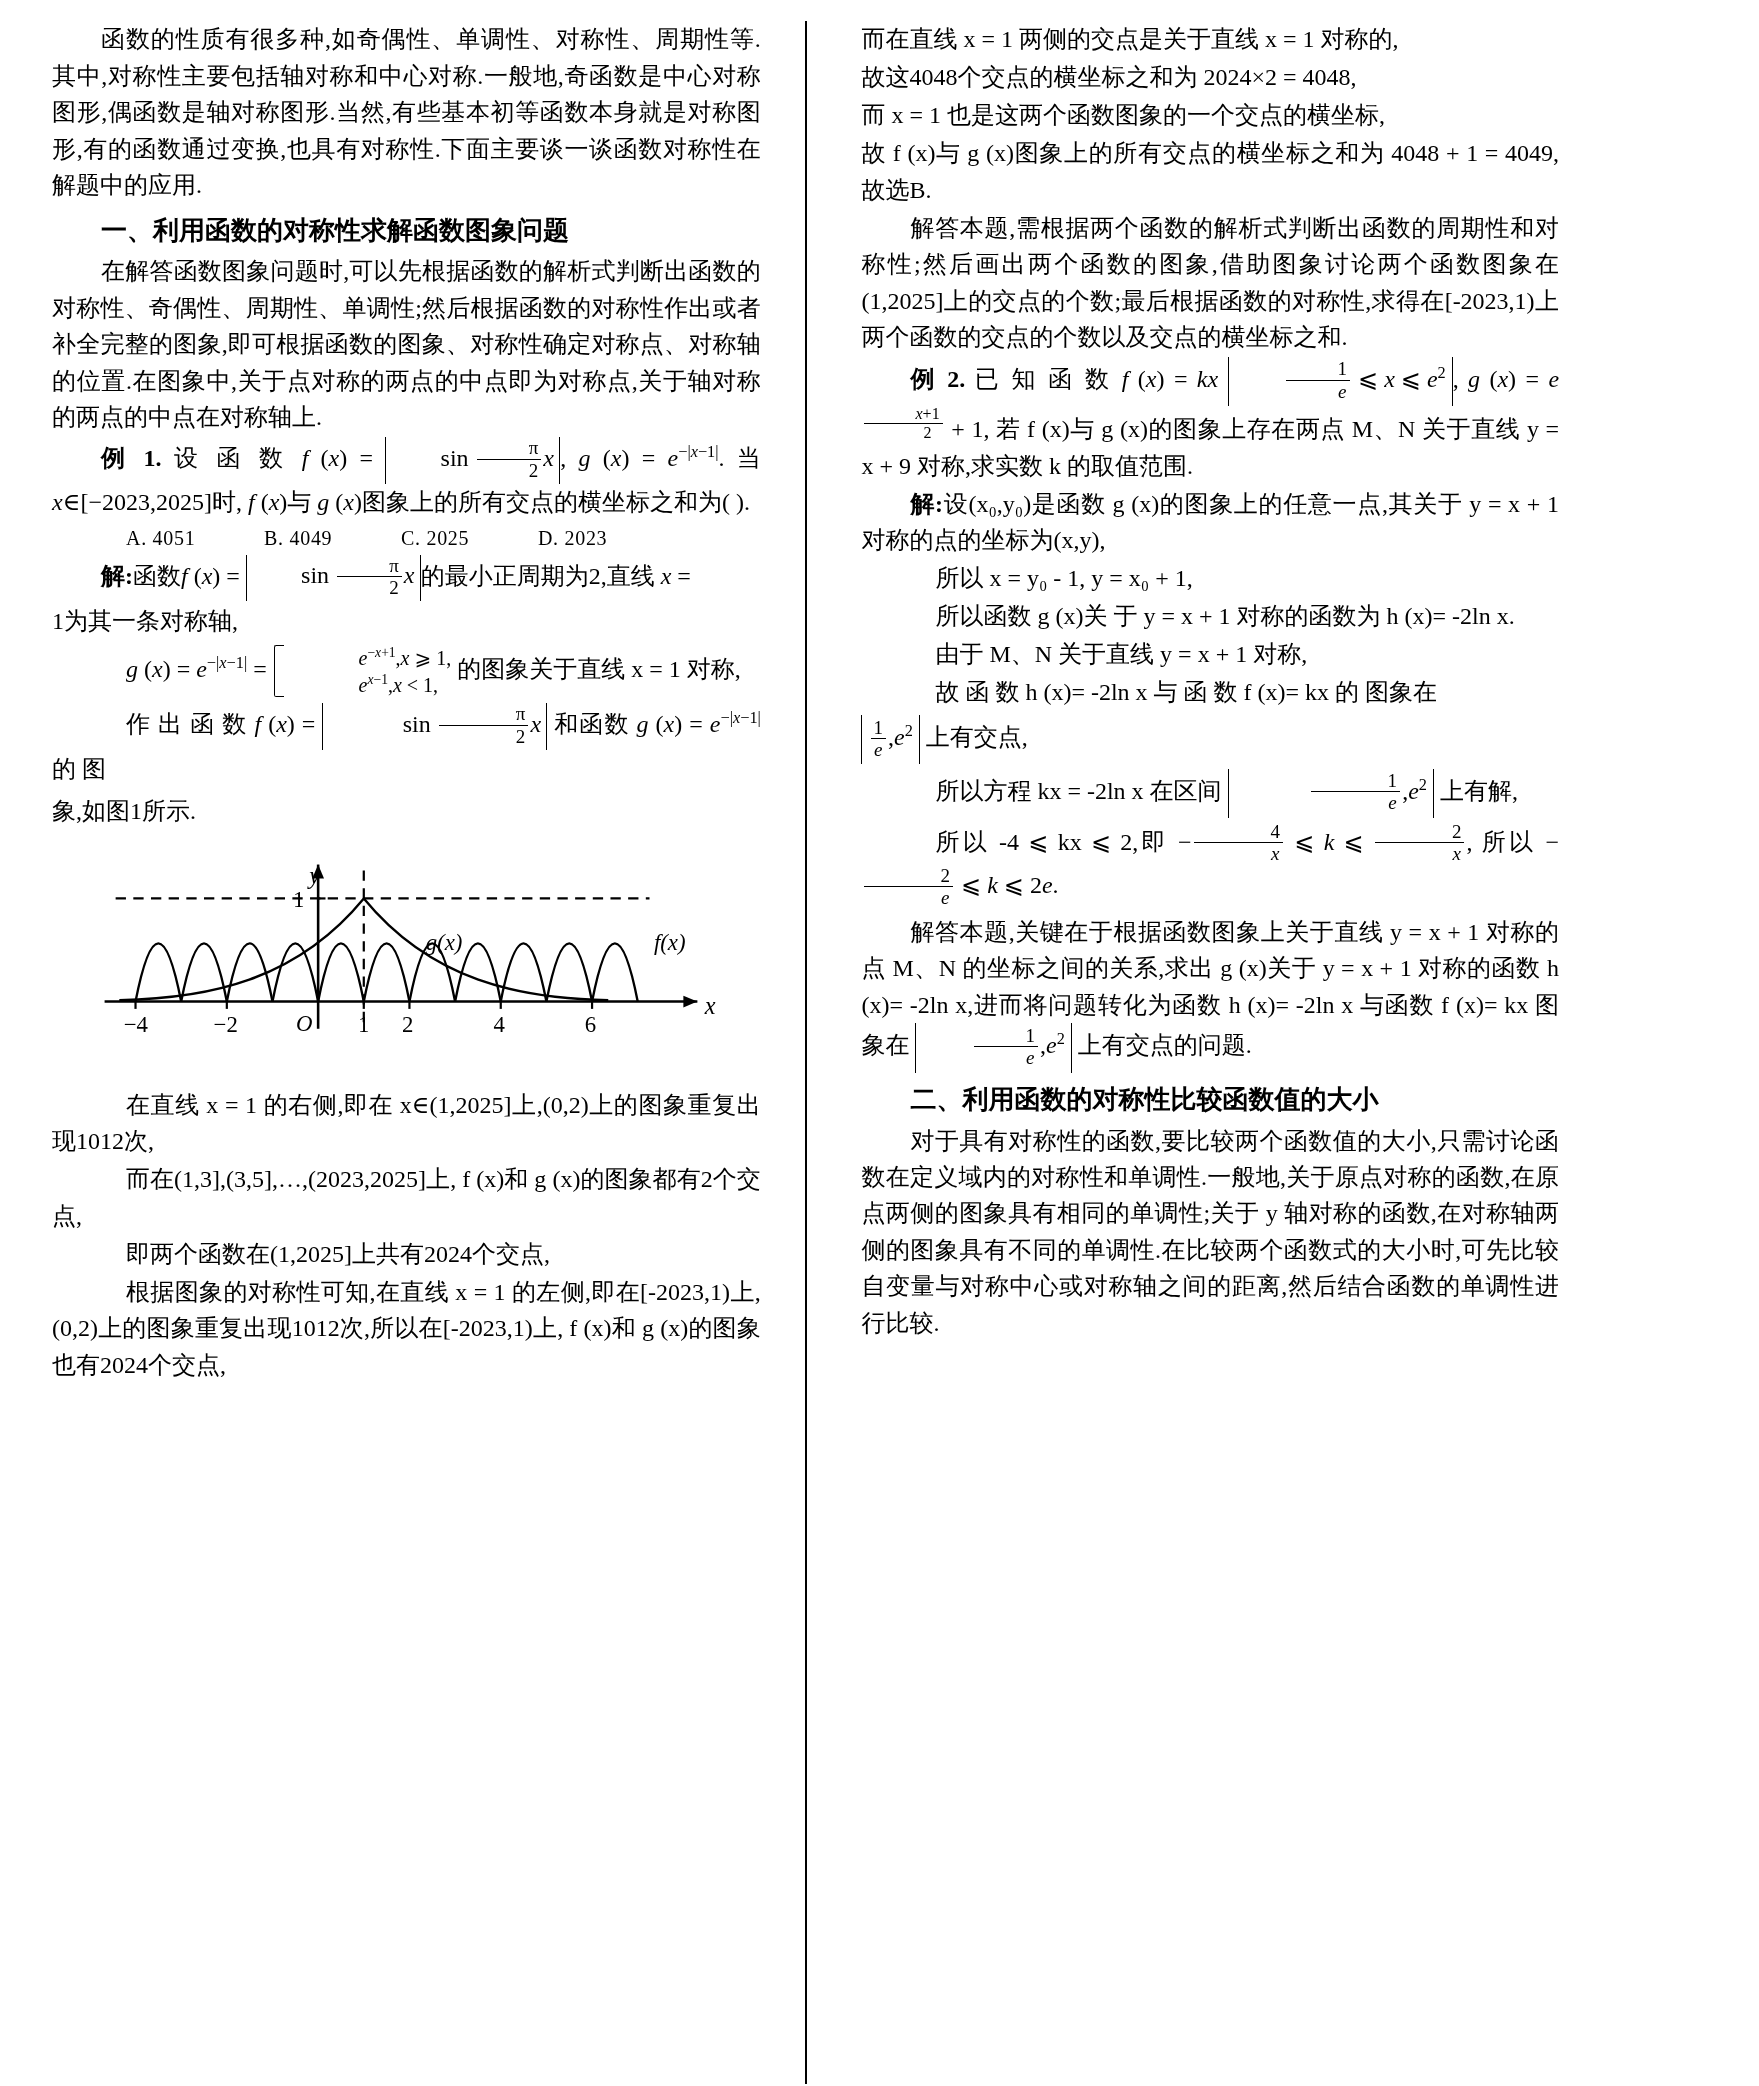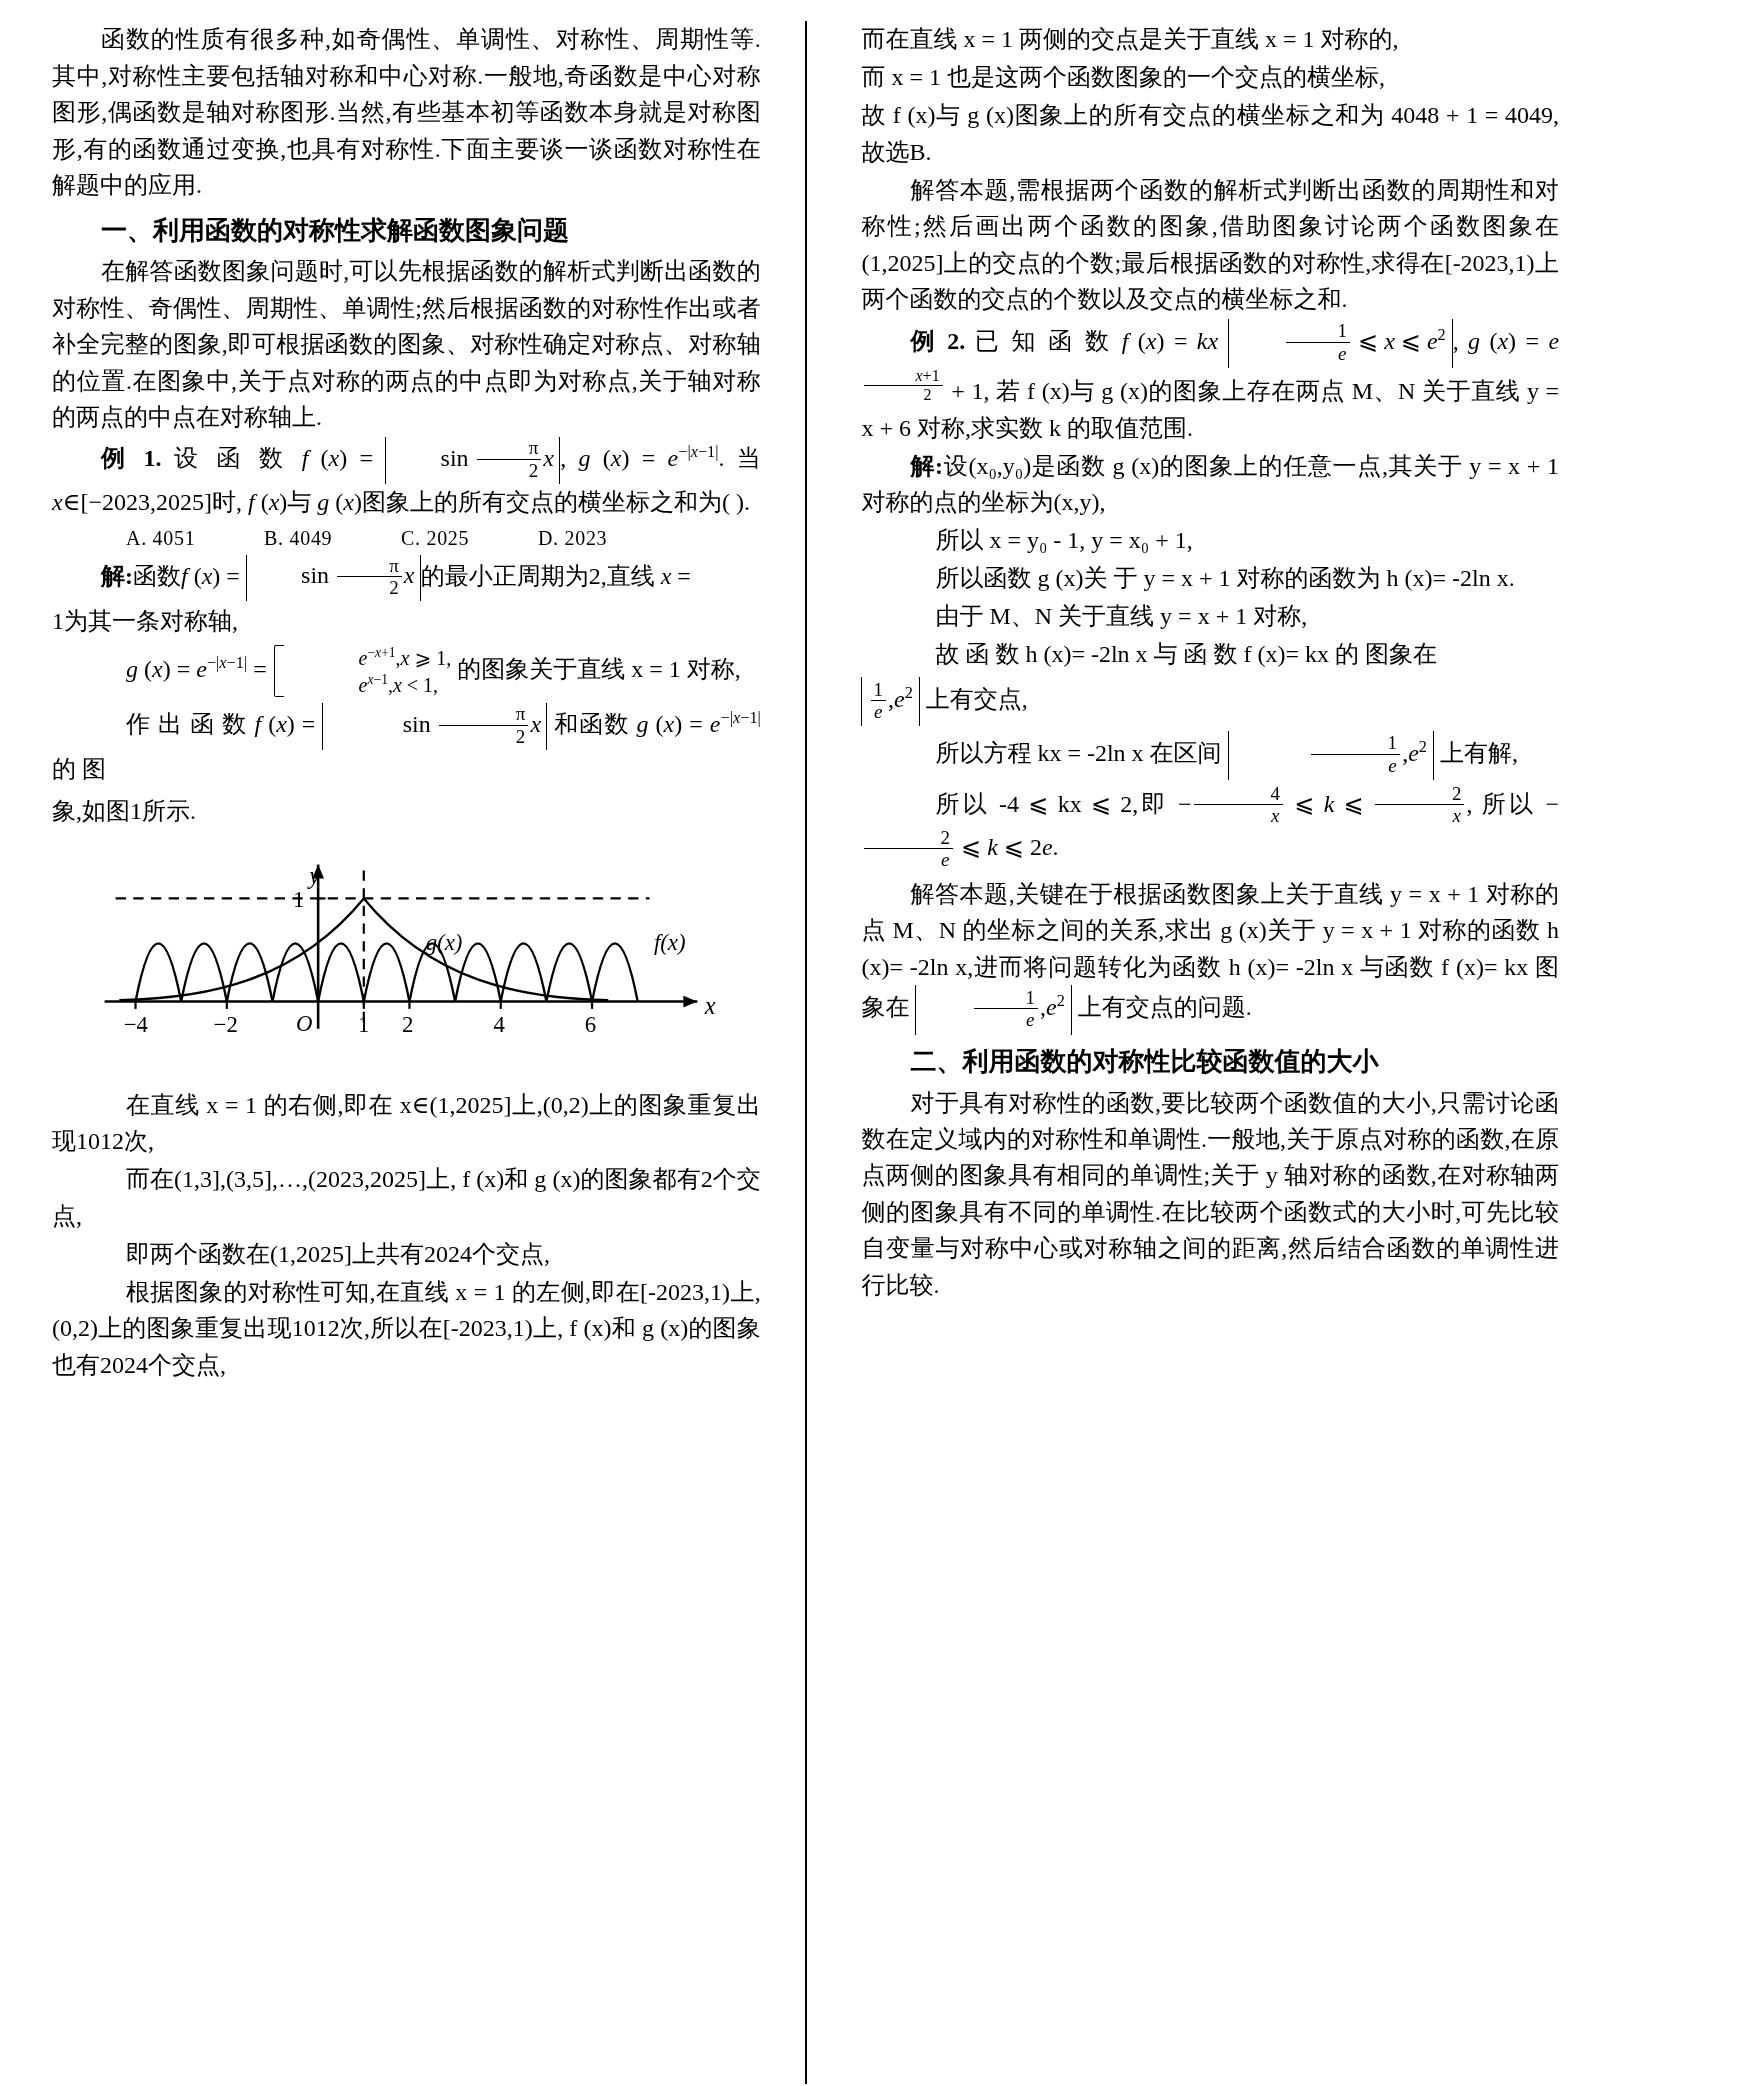--- a/index.html
+++ b/index.html
@@ -240,32 +240,33 @@
       <p class="indent2">即两个函数在(1,2025]上共有2024个交点,</p>
       <p class="indent2">根据图象的对称性可知,在直线 x = 1 的左侧,即在[-2023,1)上,(0,2)上的图象重复出现1012次,所以在[-2023,1)上, f (x)和 g (x)的图象也有2024个交点,</p>
 
     </div>
 
     <div class="divider"></div>
 
     <div class="col col-right">
 
       <p>而在直线 x = 1 两侧的交点是关于直线 x = 1 对称的,</p>
+      <p>故这4048个交点的横坐标之和为 2024×2 = 4048,</p>
       <p>而 x = 1 也是这两个函数图象的一个交点的横坐标,</p>
       <p>故 f (x)与 g (x)图象上的所有交点的横坐标之和为 4048 + 1 = 4049,故选B.</p>
 
       <p class="indent">解答本题,需根据两个函数的解析式判断出函数的周期性和对称性;然后画出两个函数的图象,借助图象讨论两个函数图象在(1,2025]上的交点的个数;最后根据函数的对称性,求得在[-2023,1)上两个函数的交点的个数以及交点的横坐标之和.</p>
 
       <p class="indent">
         <span class="b">例 2.</span>
         <span>已 知 函 数</span>
         <span class="it">f</span> (<span class="it">x</span>) = <span class="it">kx</span>
         <span class="sqbr"><span class="frac"><span class="num">1</span><span class="den"><span class="it">e</span></span></span> ⩽ <span class="it">x</span> ⩽ <span class="it">e</span><span class="sup">2</span></span>,
         <span class="it">g</span> (<span class="it">x</span>) = <span class="it">e</span><span class="sup"><span class="frac" style="font-size:16px;"><span class="num"><span class="it">x</span>+1</span><span class="den">2</span></span></span> + 1,
-        <span>若 f (x)与 g (x)的图象上存在两点 M、N 关于直线 y = x + 6 对称,求实数 k 的取值范围.</span>
+        <span>若 f (x)与 g (x)的图象上存在两点 M、N 关于直线 y = x + 9 对称,求实数 k 的取值范围.</span>
       </p>
 
       <p class="indent">
         <span class="b">解:</span><span>设(x₀,y₀)是函数 g (x)的图象上的任意一点,其关于 y = x + 1 对称的点的坐标为(x,y),</span>
       </p>
       <p class="indent2">所以 x = y₀ - 1, y = x₀ + 1,</p>
       <p class="indent2">所以函数 g (x)关 于 y = x + 1 对称的函数为 h (x)= -2ln x.</p>
       <p class="indent2">由于 M、N 关于直线 y = x + 1 对称,</p>
       <p class="indent2">
         <span>故 函 数 h (x)= -2ln x 与 函 数 f (x)= kx 的 图象在</span>

